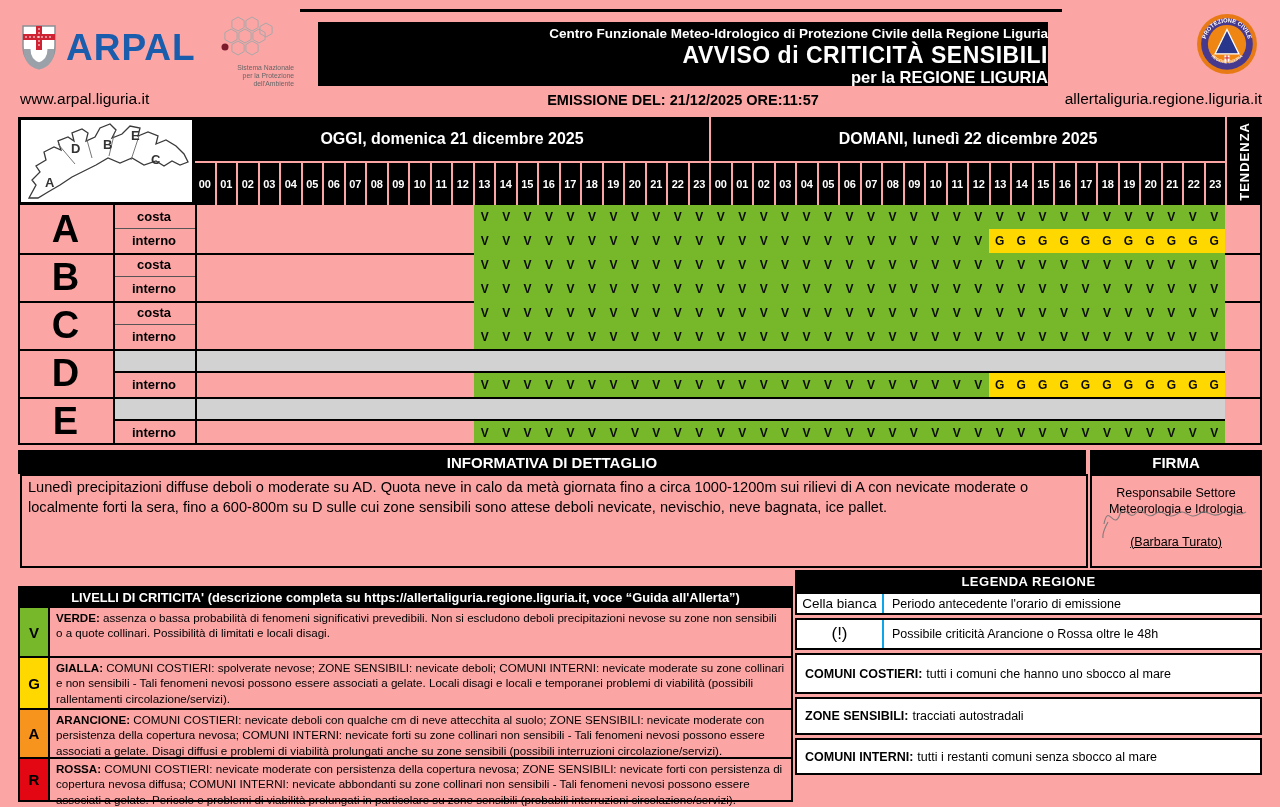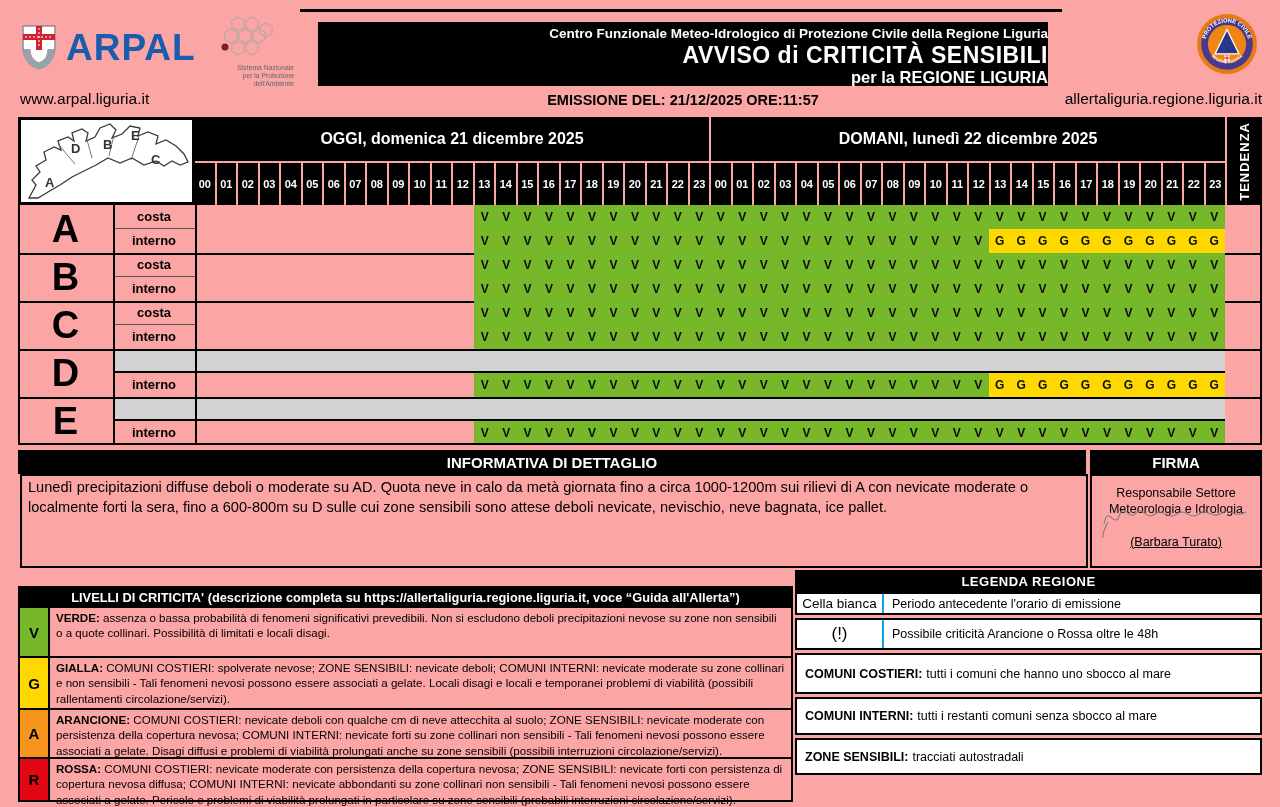--- a/index.html
+++ b/index.html
@@ -720,18 +720,18 @@
     <div id="legend-rows">
         <div class="lg-row lg-pair">
           <div class="lg-label">Cella bianca</div>
           <div class="lg-text">Periodo antecedente l'orario di emissione</div>
         </div>
         <div class="lg-row lg-pair">
           <div class="lg-label">(!)</div>
           <div class="lg-text">Possibile criticità Arancione o Rossa oltre le 48h</div>
         </div>
         <div class="lg-row lg-full"><b>COMUNI COSTIERI:</b>tutti i comuni che hanno uno sbocco al mare</div>
+        <div class="lg-row lg-full"><b>ZONE SENSIBILI:</b>tracciati autostradali</div>
         <div class="lg-row lg-full"><b>COMUNI INTERNI:</b>tutti i restanti comuni senza sbocco al mare</div>
-        <div class="lg-row lg-full"><b>ZONE SENSIBILI:</b>tracciati autostradali</div>
       </div>
   </div>
 
 </div>
 
 </body></html>

